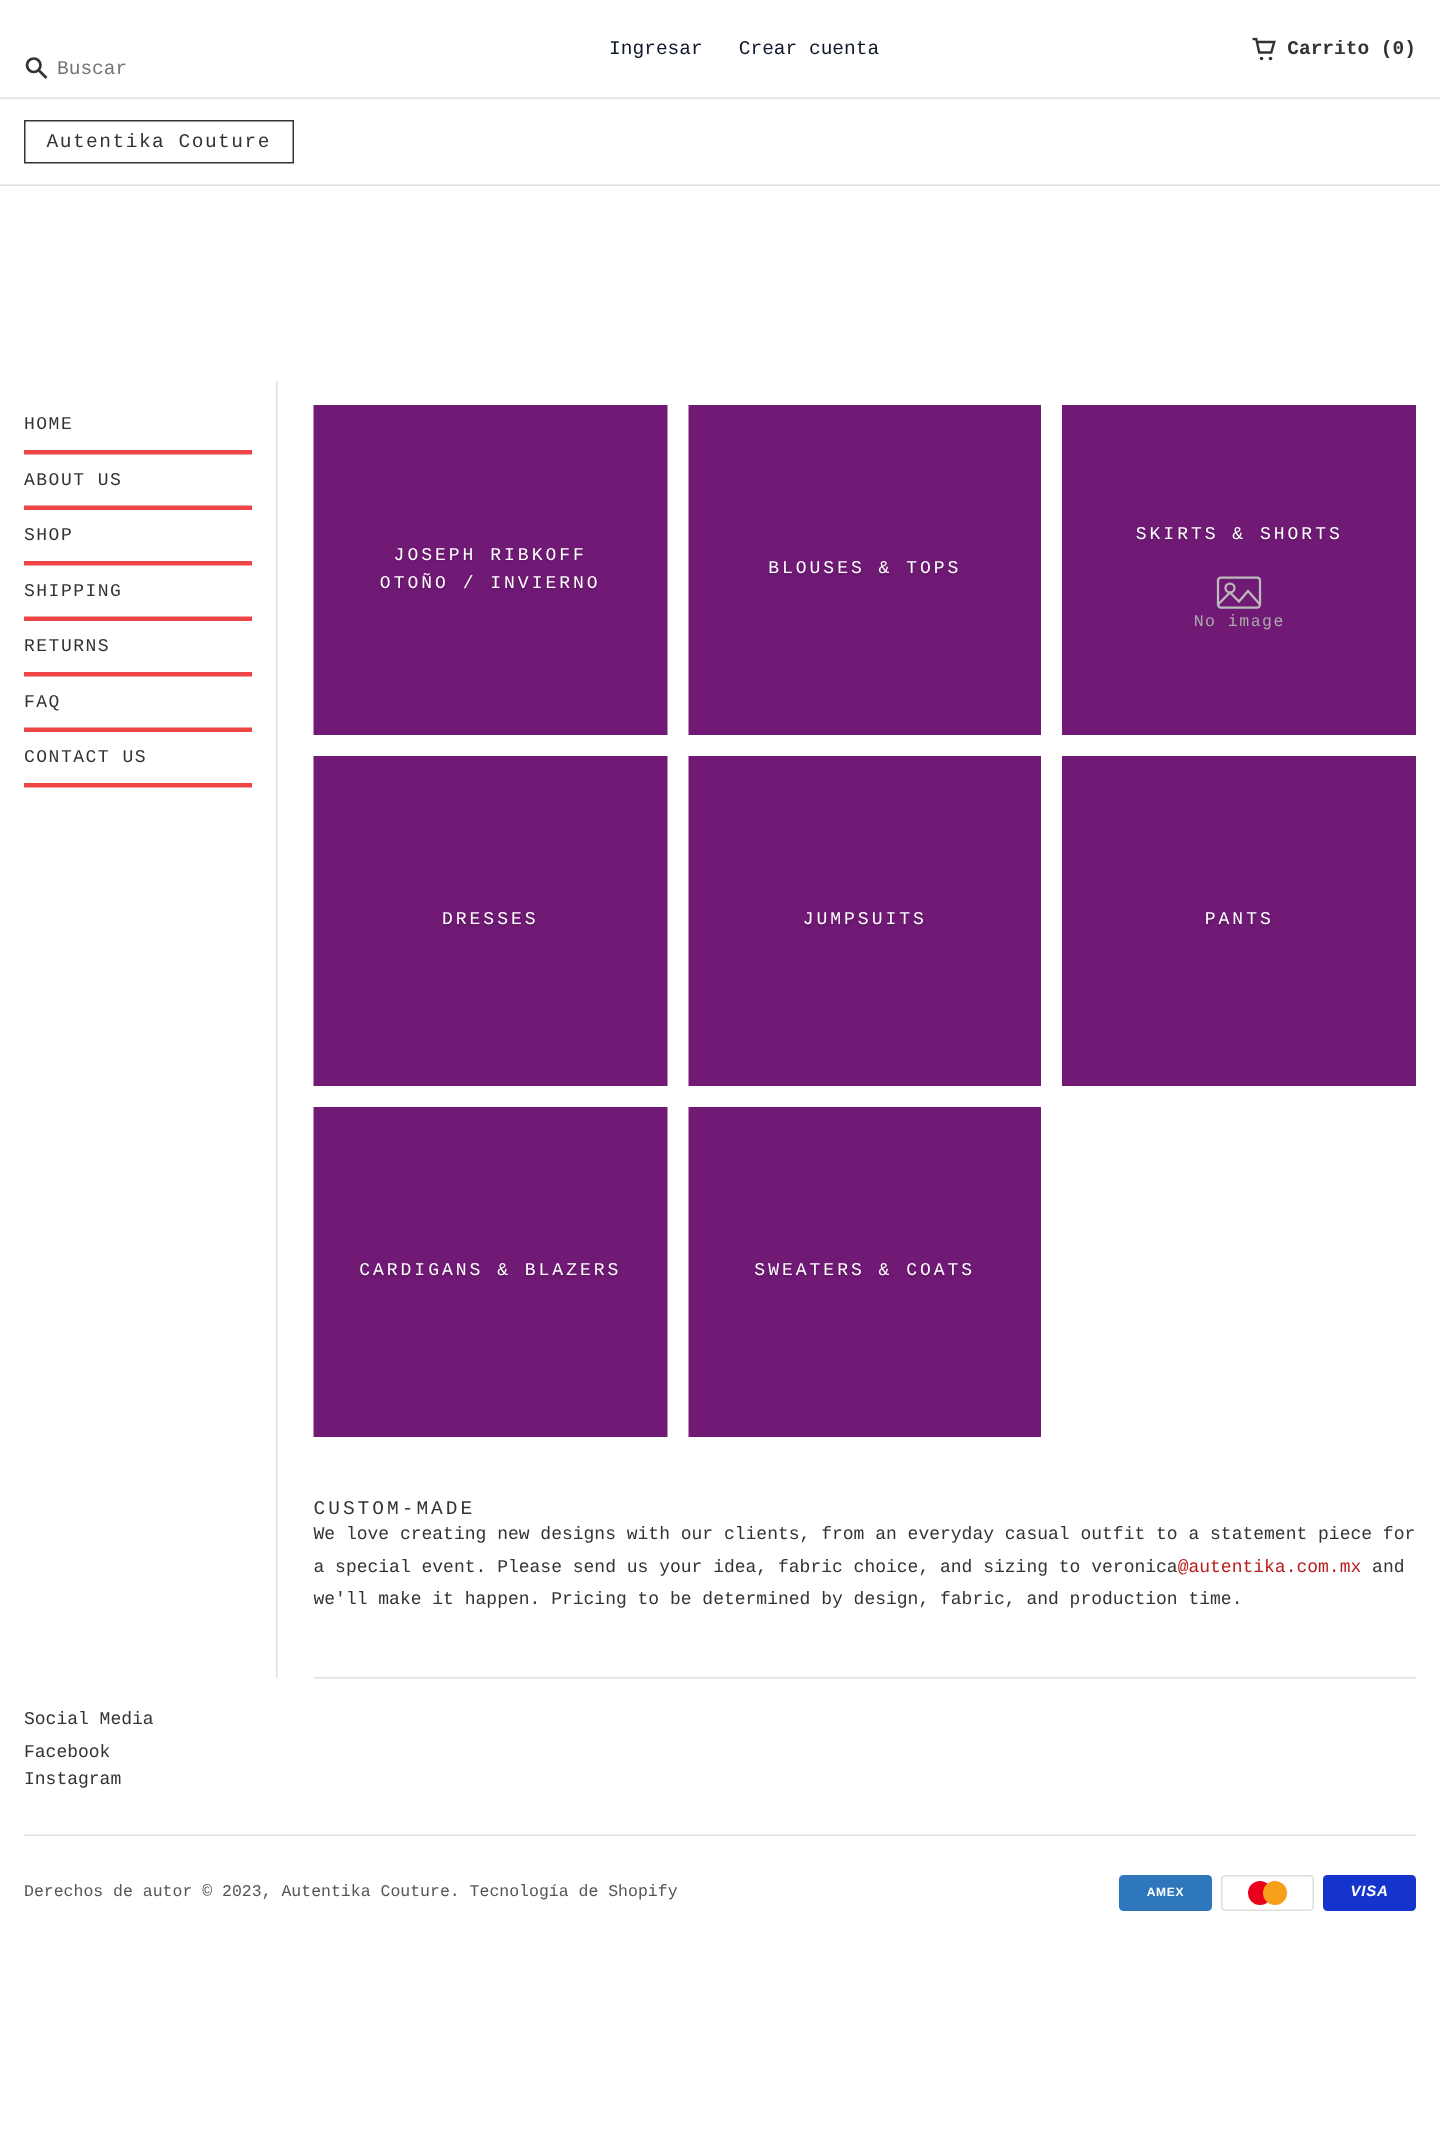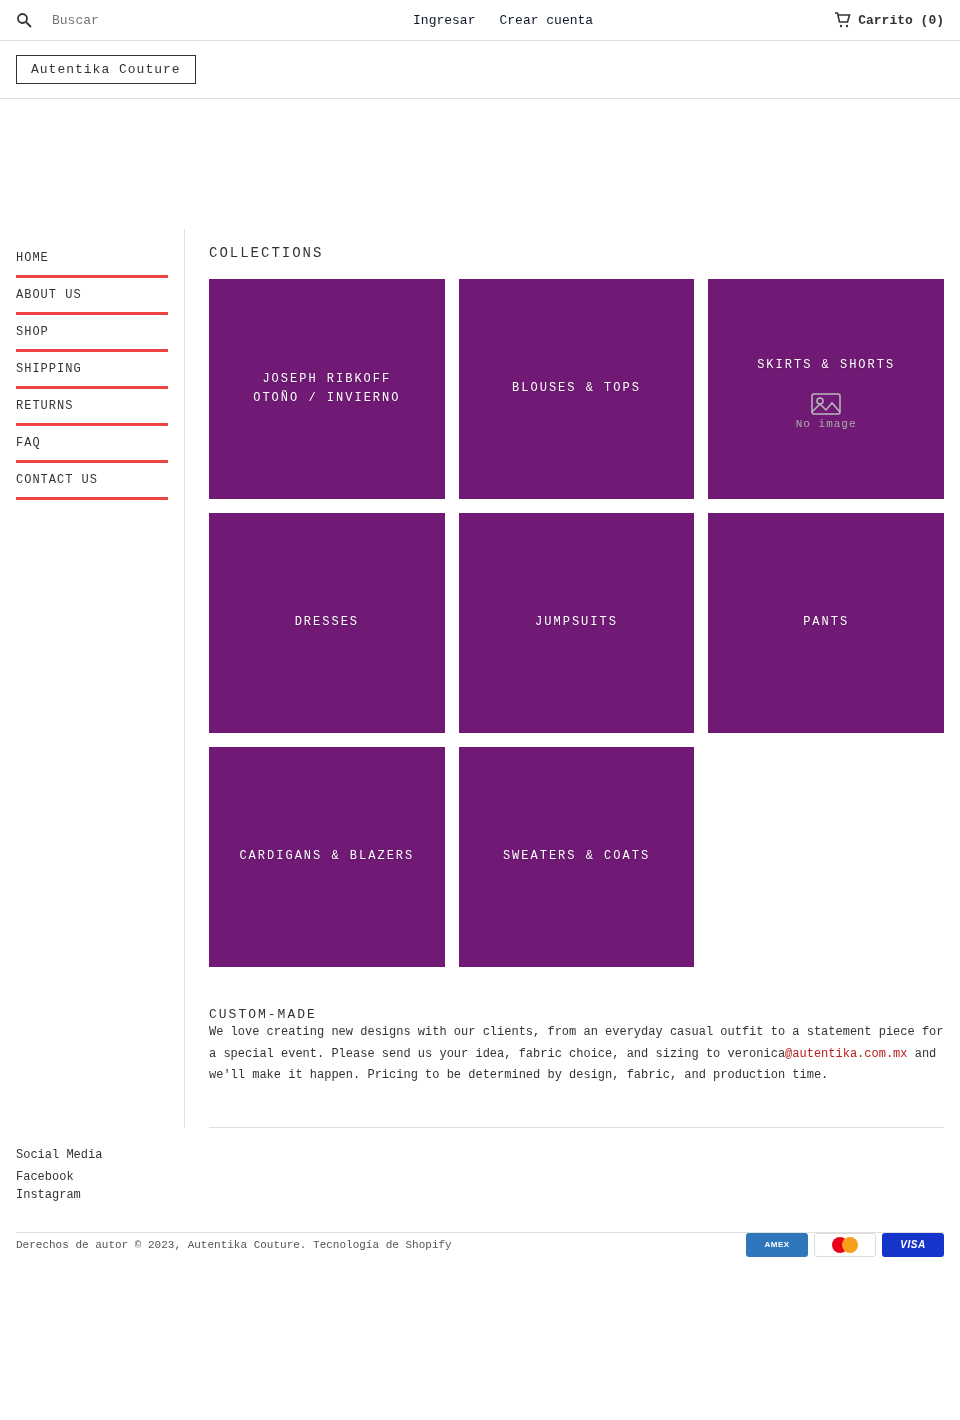--- a/index.html
+++ b/index.html
@@ -20,22 +20,23 @@
       border-bottom: 1px solid #e0e0e0;
     }
     .header-left {
       display: flex;
       align-items: center;
       gap: 8px;
     }
     .search-icon-wrap {
       display: flex;
       align-items: center;
-      gap: 20px;
-      cursor: pointer;
+      gap: 6px;
+      cursor: pointer;
+      margin-top: 25px;
     }
     .search-icon-wrap svg {
       width: 16px; height: 16px;
     }
     .search-input {
       border: none;
       outline: none;
       font-family: inherit;
       font-size: 13px;
       color: #555;
@@ -210,21 +211,21 @@
       text-decoration: none;
       color: #333;
       margin-bottom: 4px;
       cursor: pointer;
     }
     .footer-bottom {
       display: flex;
       justify-content: space-between;
       align-items: center;
       margin-top: 30px;
-      padding-top: 0;
+      padding-top: 26px;
       border-top: 1px solid #e0e0e0;
     }
     .footer-copy {
       font-size: 11px;
       font-family: 'Courier New', Courier, monospace;
       color: #555;
     }
     .footer-copy a {
       color: #555;
       text-decoration: none;
@@ -300,21 +301,20 @@
     <a class="sidebar-item">HOME</a>
     <a class="sidebar-item">ABOUT US</a>
     <a class="sidebar-item">SHOP</a>
     <a class="sidebar-item">SHIPPING</a>
     <a class="sidebar-item">RETURNS</a>
     <a class="sidebar-item">FAQ</a>
     <a class="sidebar-item">CONTACT US</a>
   </nav>
 
   <main class="content">
-    <h2 class="collections-title">COLLECTIONS</h2>
 
     <div class="collections-grid">
 
       <div class="grid-row">
         <div class="collection-card">
           <span class="collection-card-label" style="white-space:pre-line">JOSEPH RIBKOFF
 OTOÑO / INVIERNO</span>
         </div>
         <div class="collection-card">
           <span class="collection-card-label">BLOUSES &amp; TOPS</span>

